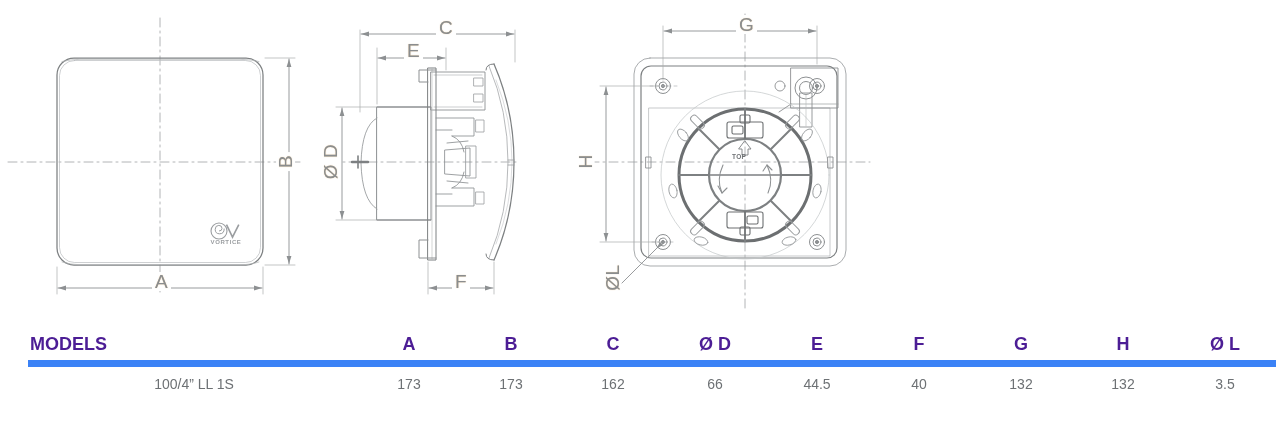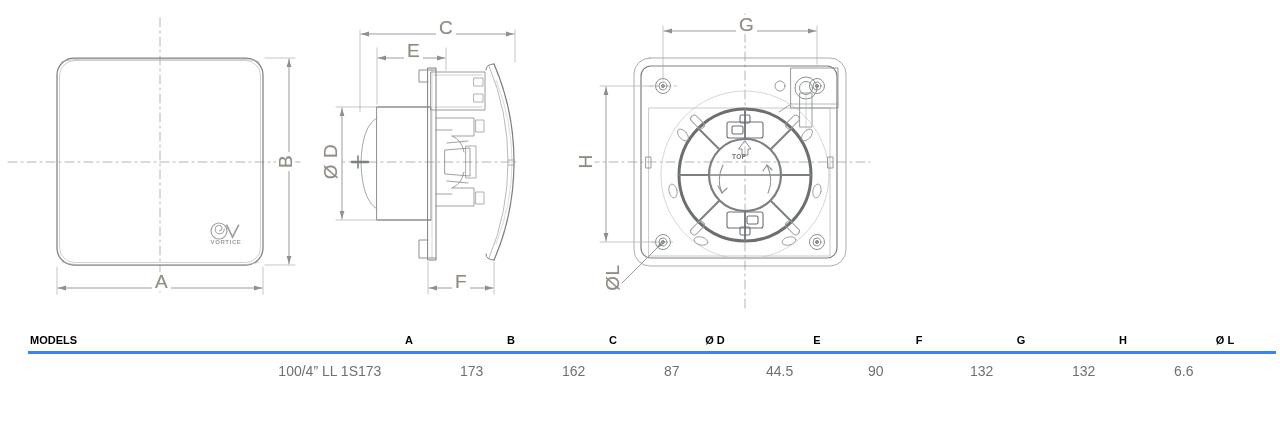--- a/index.html
+++ b/index.html
@@ -35,31 +35,31 @@
   
   .topmark{
     position:absolute;font-size:6.5px;font-weight:bold;color:#6f7275;
     font-family:"Liberation Sans",sans-serif;letter-spacing:.3px;
   }
 
   
   #table-wrap{position:absolute;left:0;top:330px;width:1280px;height:107px;}
   table.dims{border-collapse:collapse;width:1248px;margin-left:28px;table-layout:fixed;}
   table.dims th{
-    font-size:11px;font-weight:bold;color:#000000;
-    border-bottom:3px solid #3b82f6;
+    font-size:18px;font-weight:bold;color:#4c1d95;
+    border-bottom:7px solid #3b82f6;
     padding:4px 0 5px 0;text-align:center;
     font-family:"Liberation Sans",sans-serif;
   }
   table.dims th.models{text-align:left;padding-left:2px;}
   table.dims td{
-    font-size:14px;color:#6d7174;padding:9px 0 0 0;
+    font-size:14px;color:#6d7174;padding:9px 0 0 0;text-align:center;
     font-family:"Liberation Sans",sans-serif;
   }
-  table.dims td.models{text-align:right;padding-left:2px;}
+  table.dims td.models{text-align:center;padding-left:2px;}
   col.c-models{width:330px;}
   col.c-dim{width:102px;}
 </style>
 </head>
 <body>
 
 <div id="stage">
 
   <svg class="draw" viewBox="0 0 1280 437">
     <defs>
@@ -336,24 +336,24 @@
           <th>H</th>
           <th>Ø L</th>
         </tr>
       </thead>
       <tbody>
         <tr>
           <td class="models">100/4” LL 1S</td>
           <td>173</td>
           <td>173</td>
           <td>162</td>
-          <td>87</td>
+          <td>66</td>
           <td>44.5</td>
-          <td>90</td>
+          <td>40</td>
           <td>132</td>
           <td>132</td>
-          <td>6.6</td>
+          <td>3.5</td>
         </tr>
       </tbody>
     </table>
   </div>
 
 </div>
 
 </body></html>

